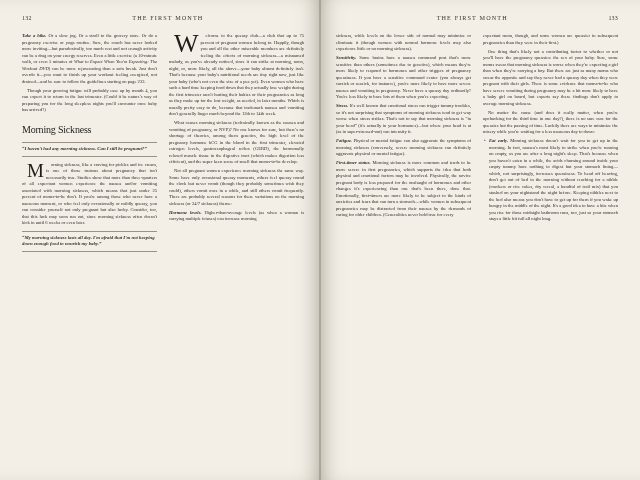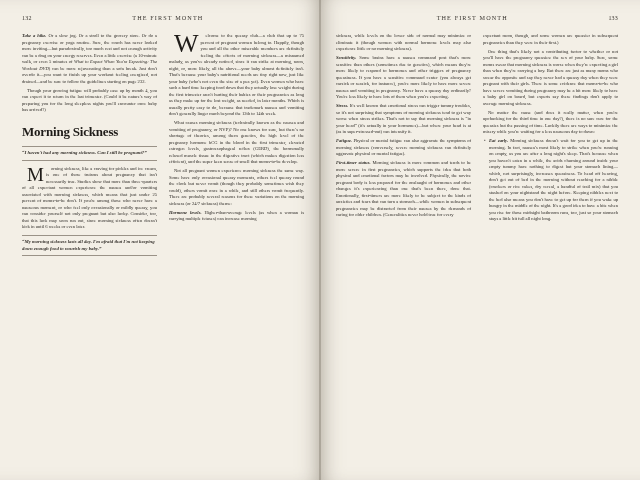--- a/index.html
+++ b/index.html
@@ -70,22 +70,22 @@
     hyphens: auto;
   }
   .col p {
     margin: 0 0 2.5px 0;
     text-indent: 5px;
   }
   .col p.noindent {
     text-indent: 0;
   }
   h2.section {
-    font-size: 13px;
-    font-weight: bold;
+    font-size: 10px;
+    font-weight: normal;
     margin: 9px 0 5px 0;
     letter-spacing: -0.2px;
     color: #1f1c19;
   }
   .pullquote {
     font-size: 4.8px;
     line-height: 1.4;
     font-style: italic;
     font-weight: bold;
     color: #35312c;

